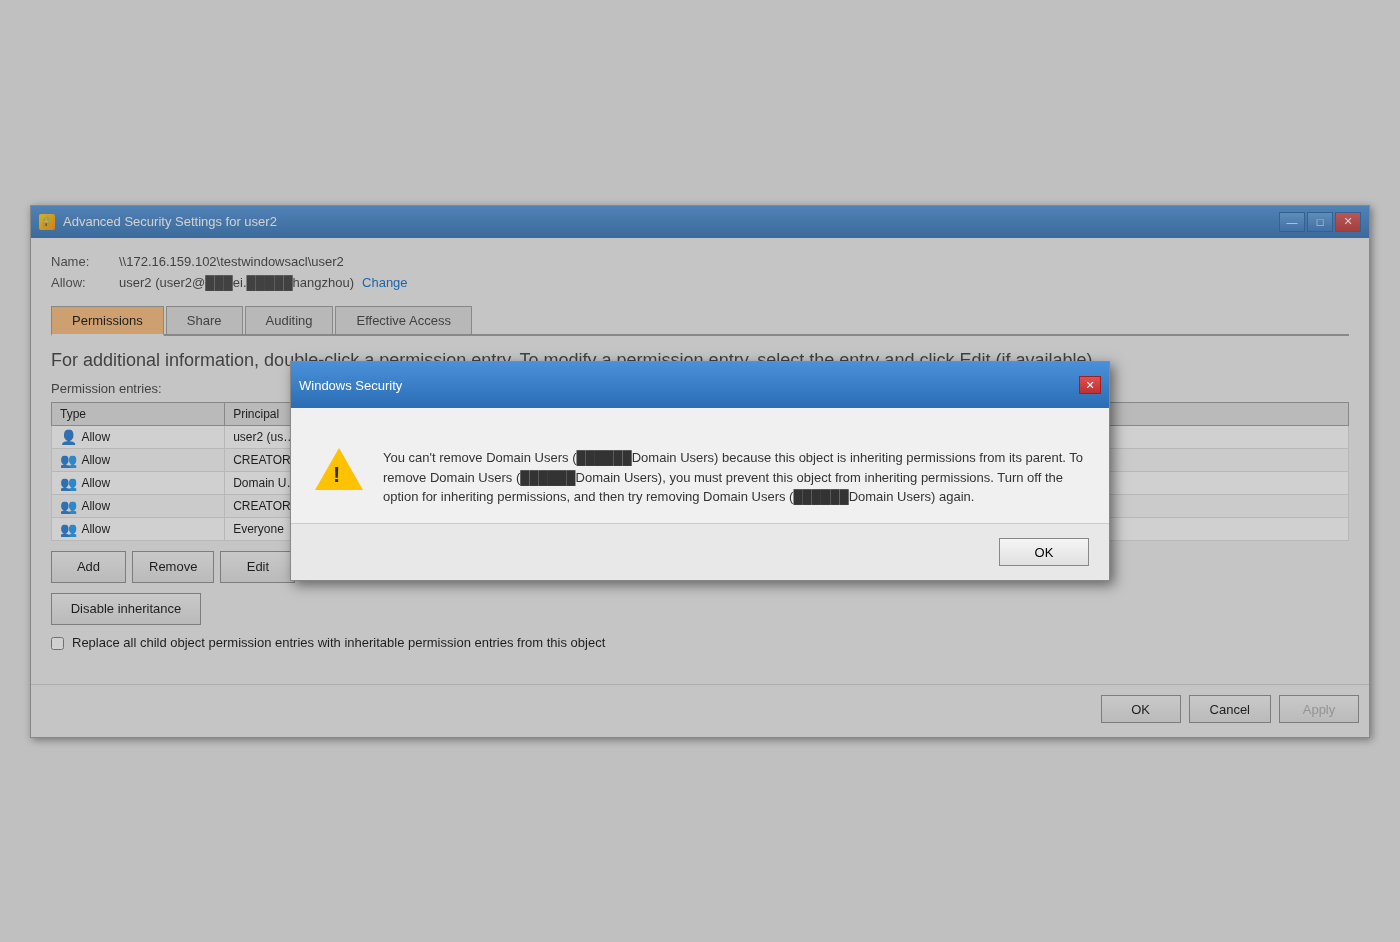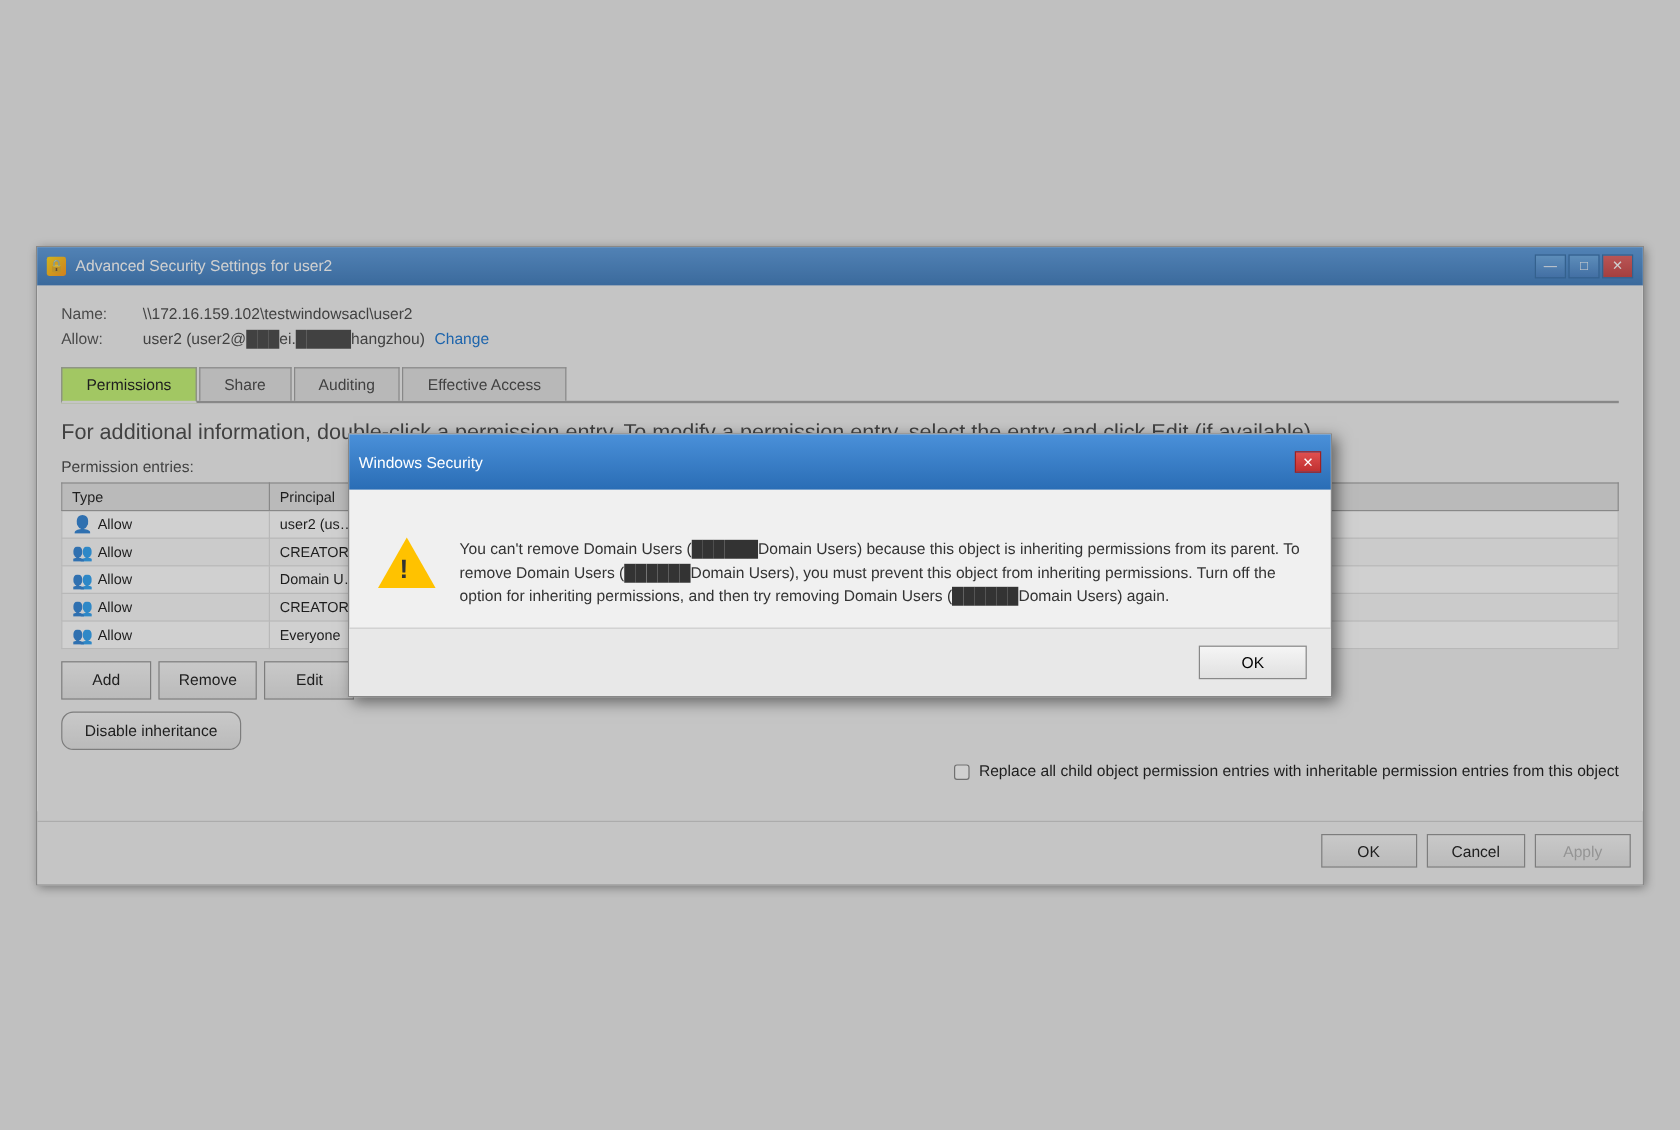--- a/index.html
+++ b/index.html
@@ -112,21 +112,21 @@
       border: 1px solid #999;
       border-bottom: none;
       background: #ddd;
       cursor: pointer;
       margin-right: 2px;
       font-size: 13px;
       color: #333;
     }
 
     .tab.active {
-      background: #bef264;
+      background: #fdba74;
       border-bottom: 2px solid #f0f0f0;
       margin-bottom: -2px;
       color: #000;
       font-weight: normal;
     }
 
     .instructions {
       margin: 14px 0 10px 0;
       color: #333;
       font-size: 18px;
@@ -175,29 +175,27 @@
       border: 1px solid #888;
       background: linear-gradient(to bottom, #f5f5f5, #e0e0e0);
       cursor: pointer;
       font-size: 13px;
       min-width: 75px;
       height: 32px;
     }
 
     .btn-disable-inheritance {
       min-width: 150px;
-      border-radius: 10px;
     }
 
     .checkbox-row {
       display: flex;
       align-items: flex-start;
       gap: 8px;
       margin: 10px 0;
-      justify-content: flex-end;
     }
 
     .checkbox-row input[type="checkbox"] {
       margin-top: 2px;
     }
 
     .footer-buttons {
       display: flex;
       justify-content: flex-end;
       gap: 8px;

